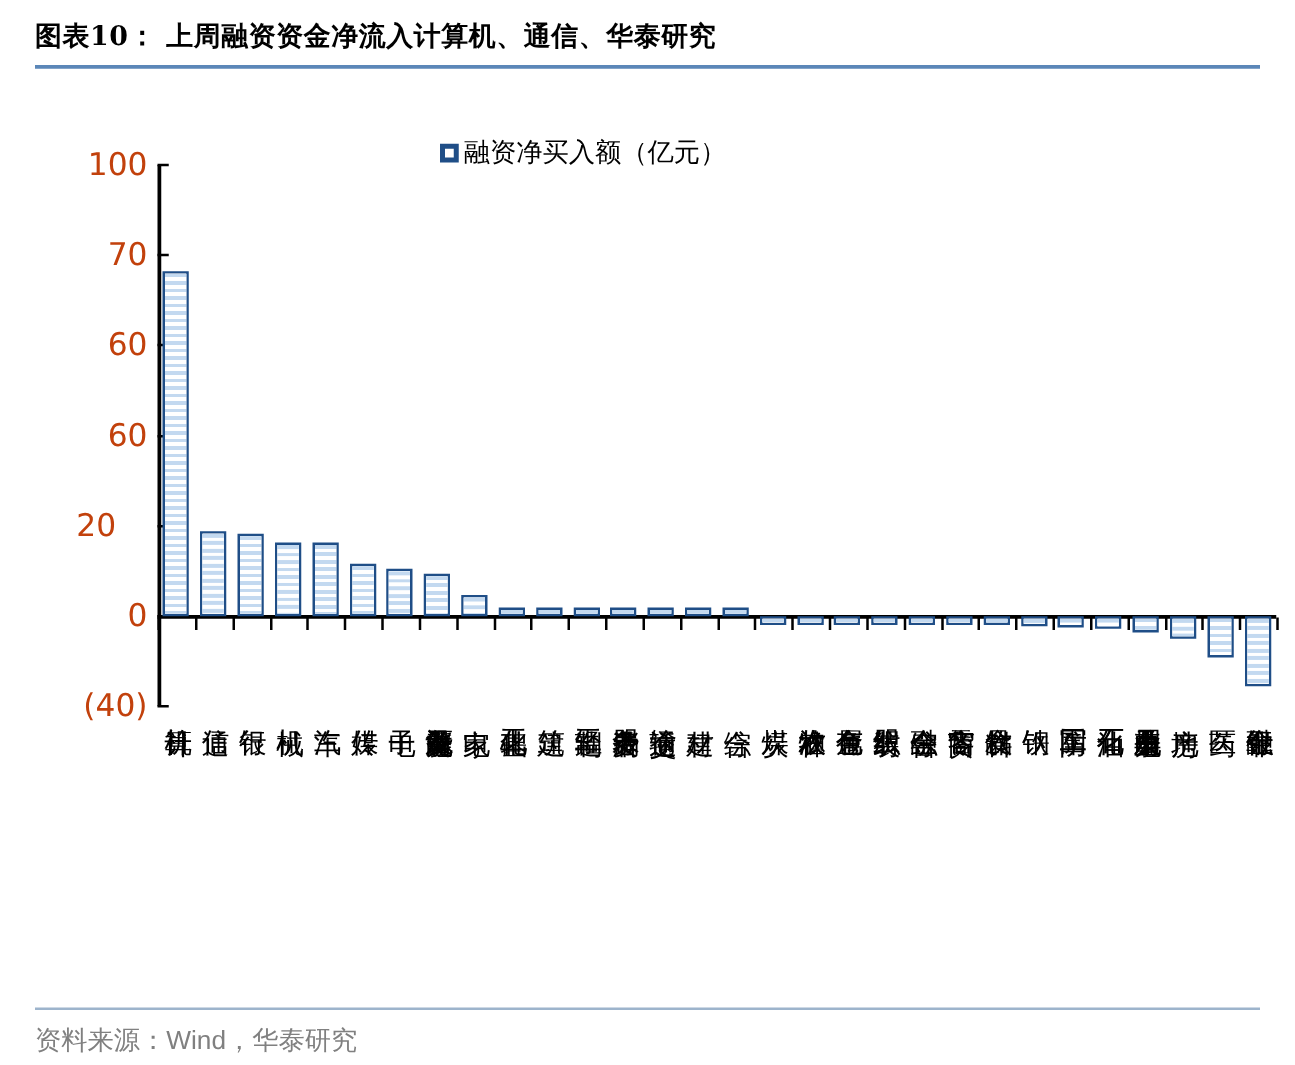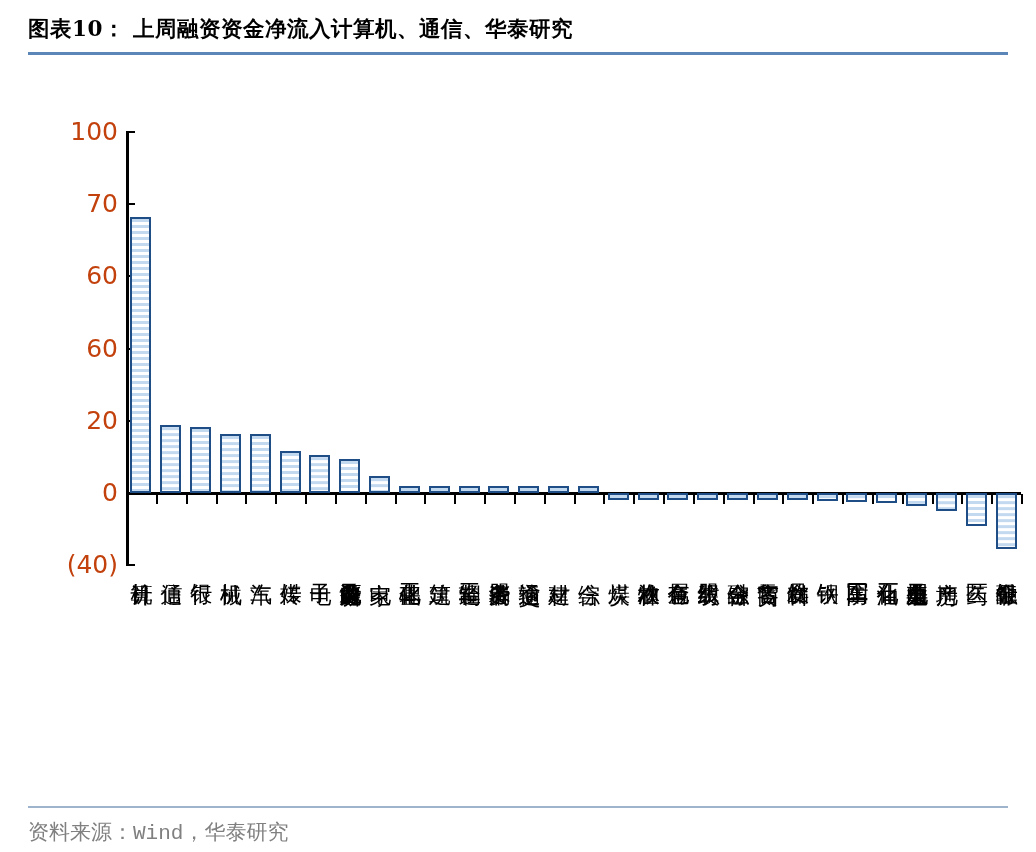--- a/index.html
+++ b/index.html
@@ -185,44 +185,48 @@
     left: 28px;
     top: 806px;
     width: 980px;
     height: 2px;
     background: #9db4cc;
   }
   #footer-text {
     position: absolute;
     left: 28px;
     top: 818px;
-    font-family: Liberation Mono, monospace;
+    font-family: Liberation Sans, sans-serif;
     font-size: 21px;
     color: #808080;
     white-space: nowrap;
   }
 </style>
 </head>
 <body>
 
 <div id="title-bar">
   <div id="chart-title">图表10： 上周融资资金净流入计算机、通信、华泰研究</div>
 </div>
 <div id="title-rule"></div>
 
 <div id="plot-area">
 
+  <div id="legend">
+    <span id="legend-marker"></span>
+    <span id="legend-label">融资净买入额（亿元）</span>
+  </div>
 
   <div id="axis-y-line"></div>
   <div id="axis-zero-line"></div>
 
   <div id="y-labels">
       <div class="y-tick-label" style="top: 492.2px;">(40)</div>
       <div class="y-tick-label" style="top: 420px;">0</div>
-      <div class="y-tick-label" style="top: 347.8px;">20</div>
+      <div class="y-tick-label" style="top: 347.8px; text-align: center;">20</div>
       <div class="y-tick-label" style="top: 275.6px;">60</div>
       <div class="y-tick-label" style="top: 203.4px;">60</div>
       <div class="y-tick-label" style="top: 131.2px;">70</div>
       <div class="y-tick-label" style="top: 59px;">100</div>
     </div>
   <div id="y-ticks">
       <div class="y-tick" style="top: 504.2px;"></div>
       <div class="y-tick" style="top: 432px;"></div>
       <div class="y-tick" style="top: 359.8px;"></div>
       <div class="y-tick" style="top: 287.6px;"></div>

